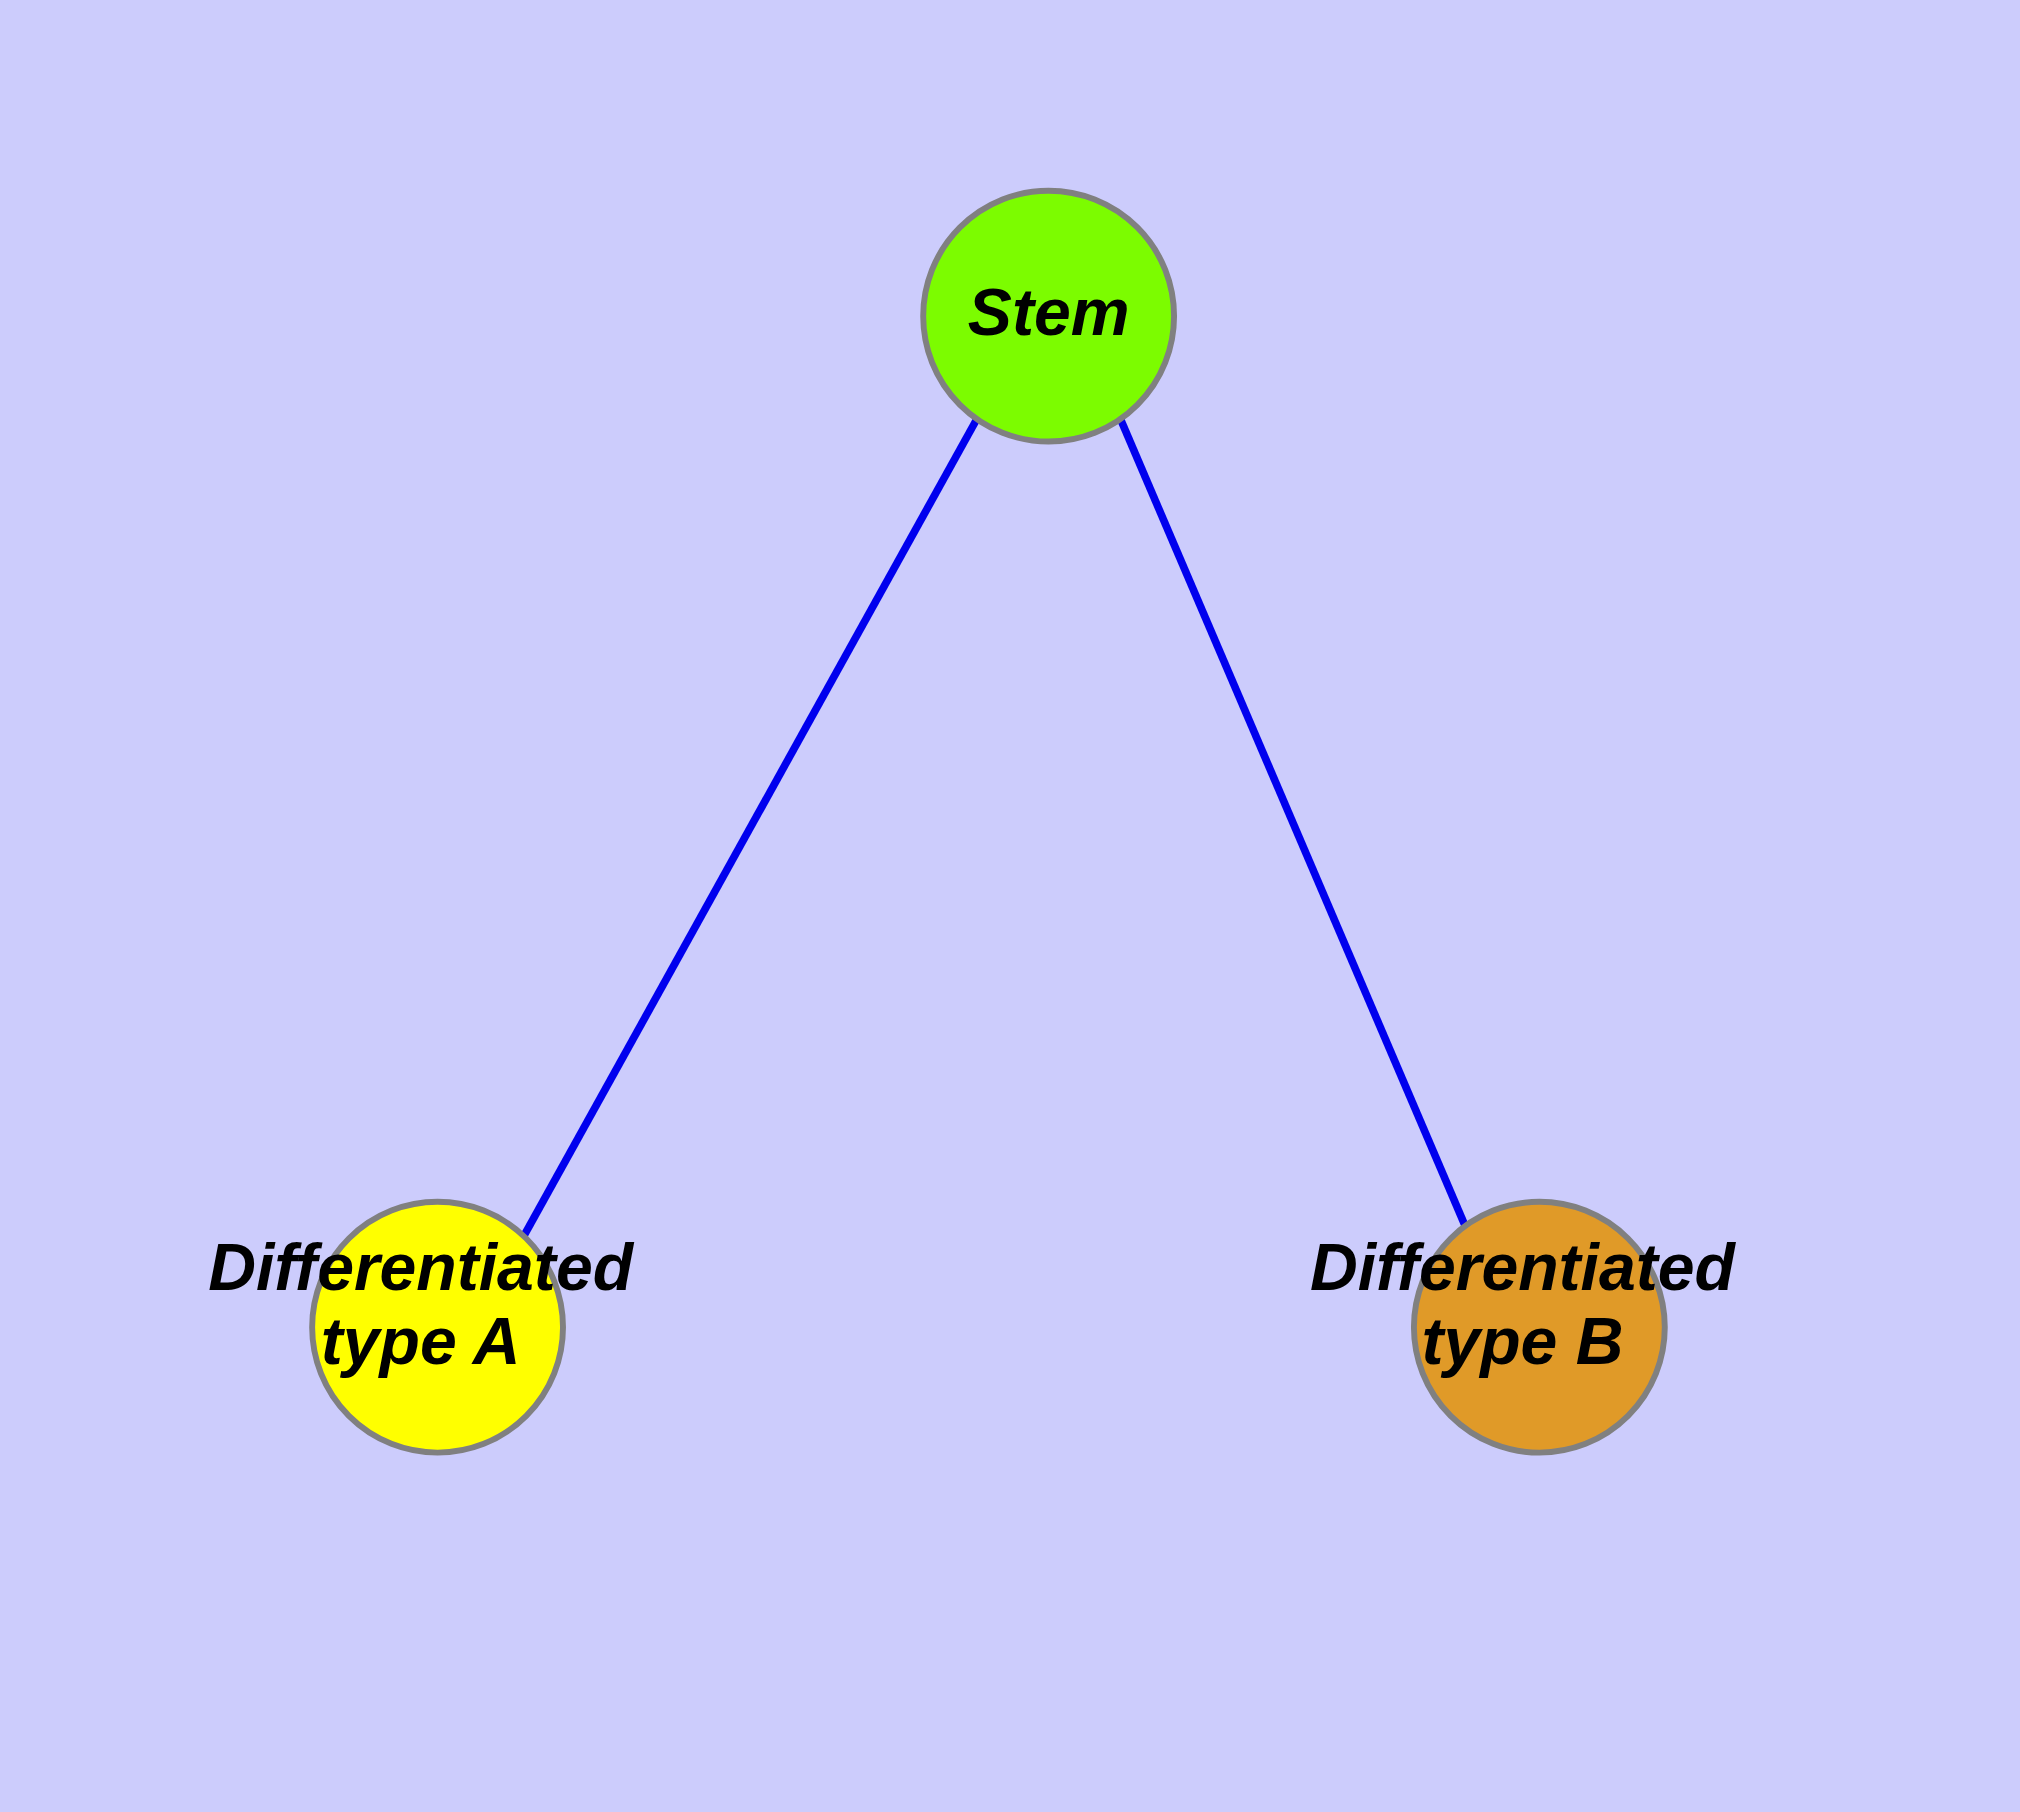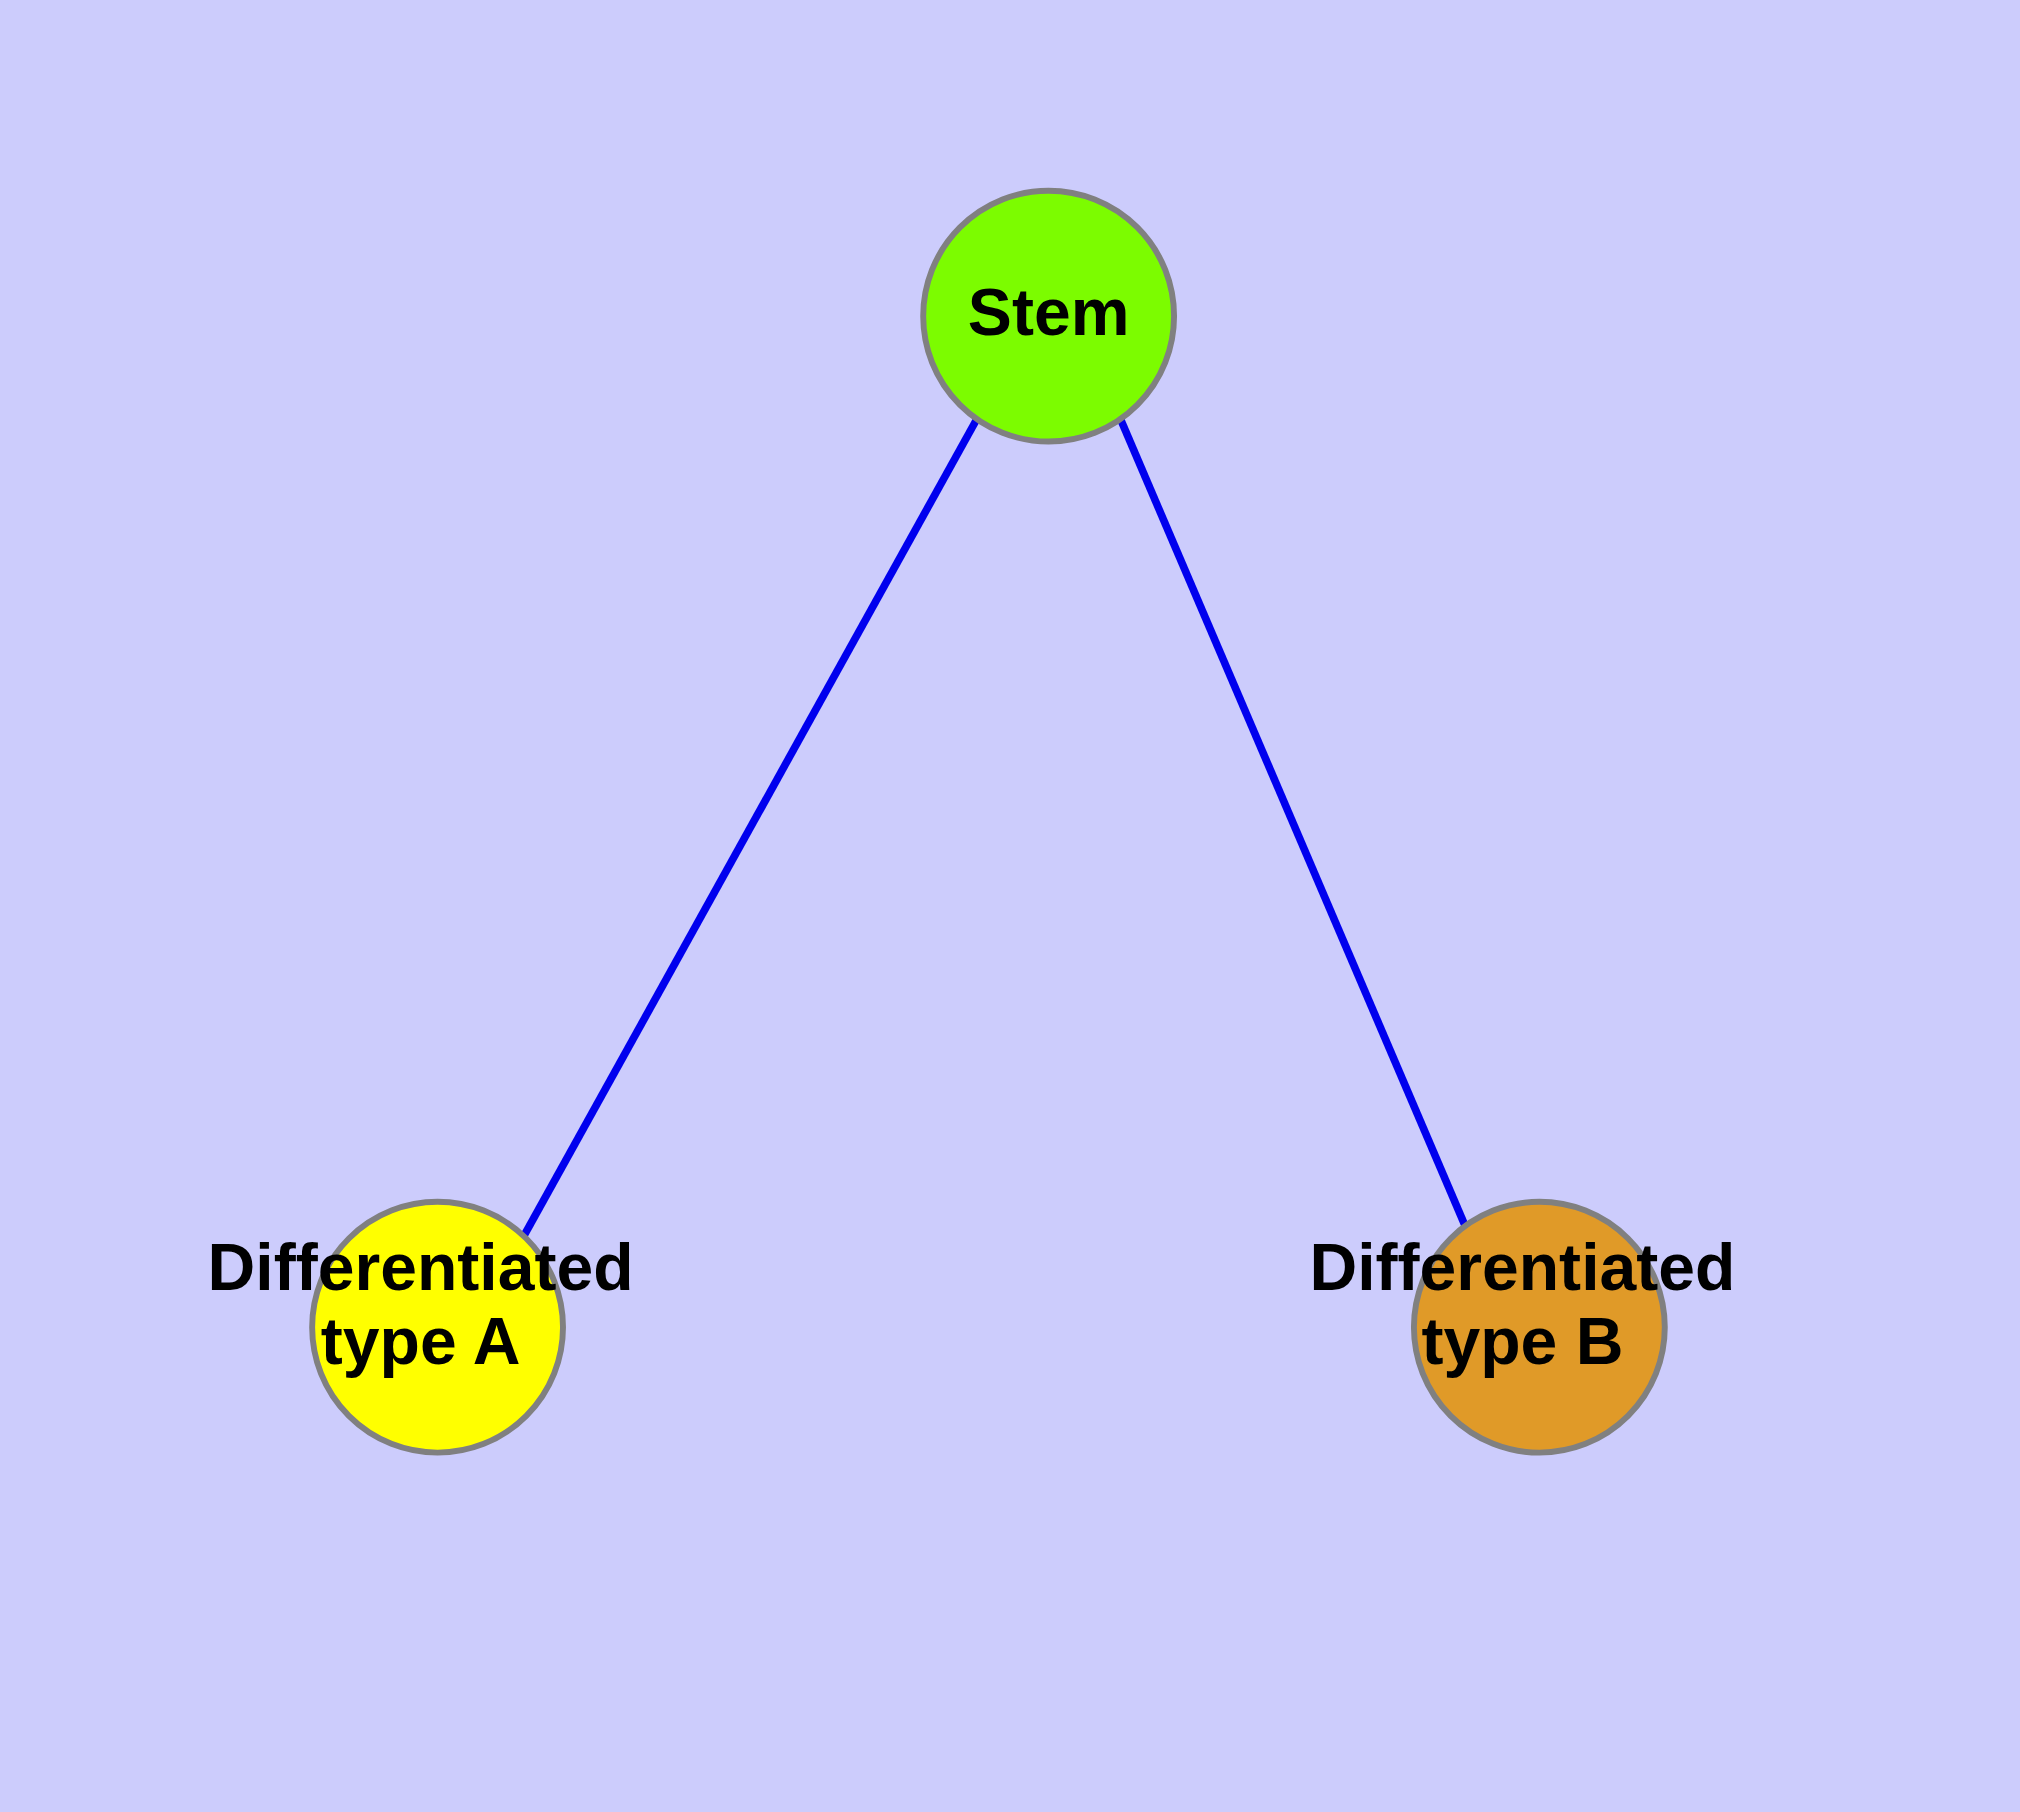--- a/index.html
+++ b/index.html
@@ -7,20 +7,21 @@
     padding: 0;
     background: #ccccfc;
   }
   #stage {
     position: relative;
     width: 2021px;
     height: 1812px;
     background: #ccccfc;
     overflow: hidden;
     font-family: "Liberation Sans", sans-serif;
+    font-style: italic;
   }
   #graph-svg {
     position: absolute;
     left: 0;
     top: 0;
     width: 2021px;
     height: 1812px;
   }
   .node-label {
     font-family: "Liberation Sans", sans-serif;

